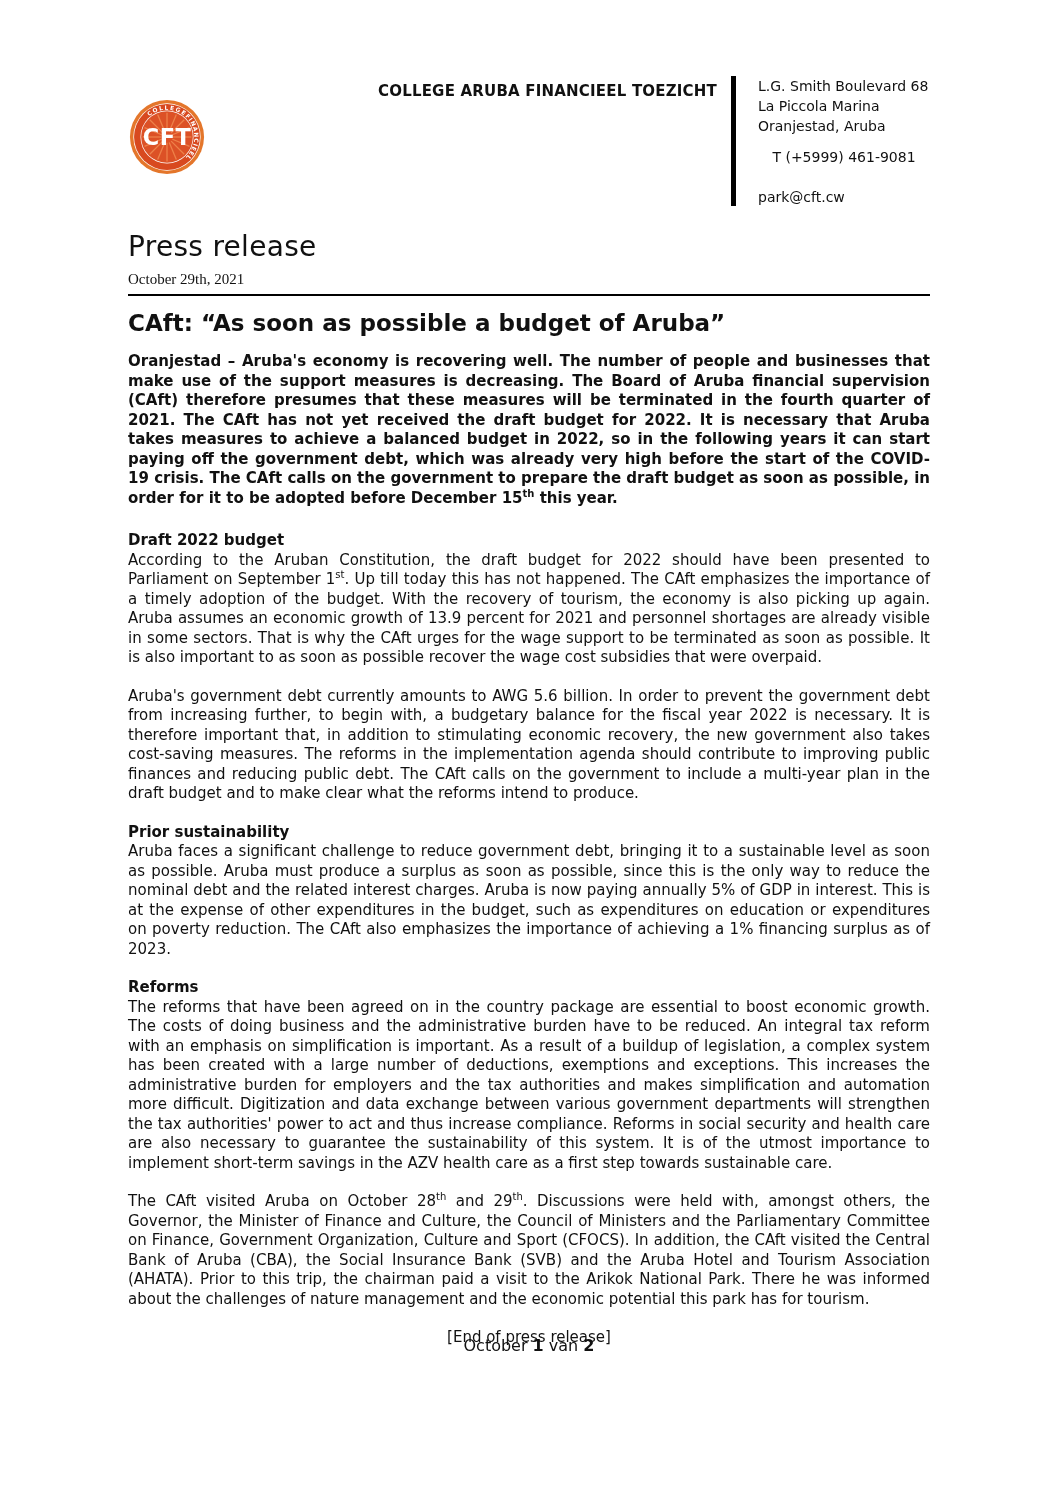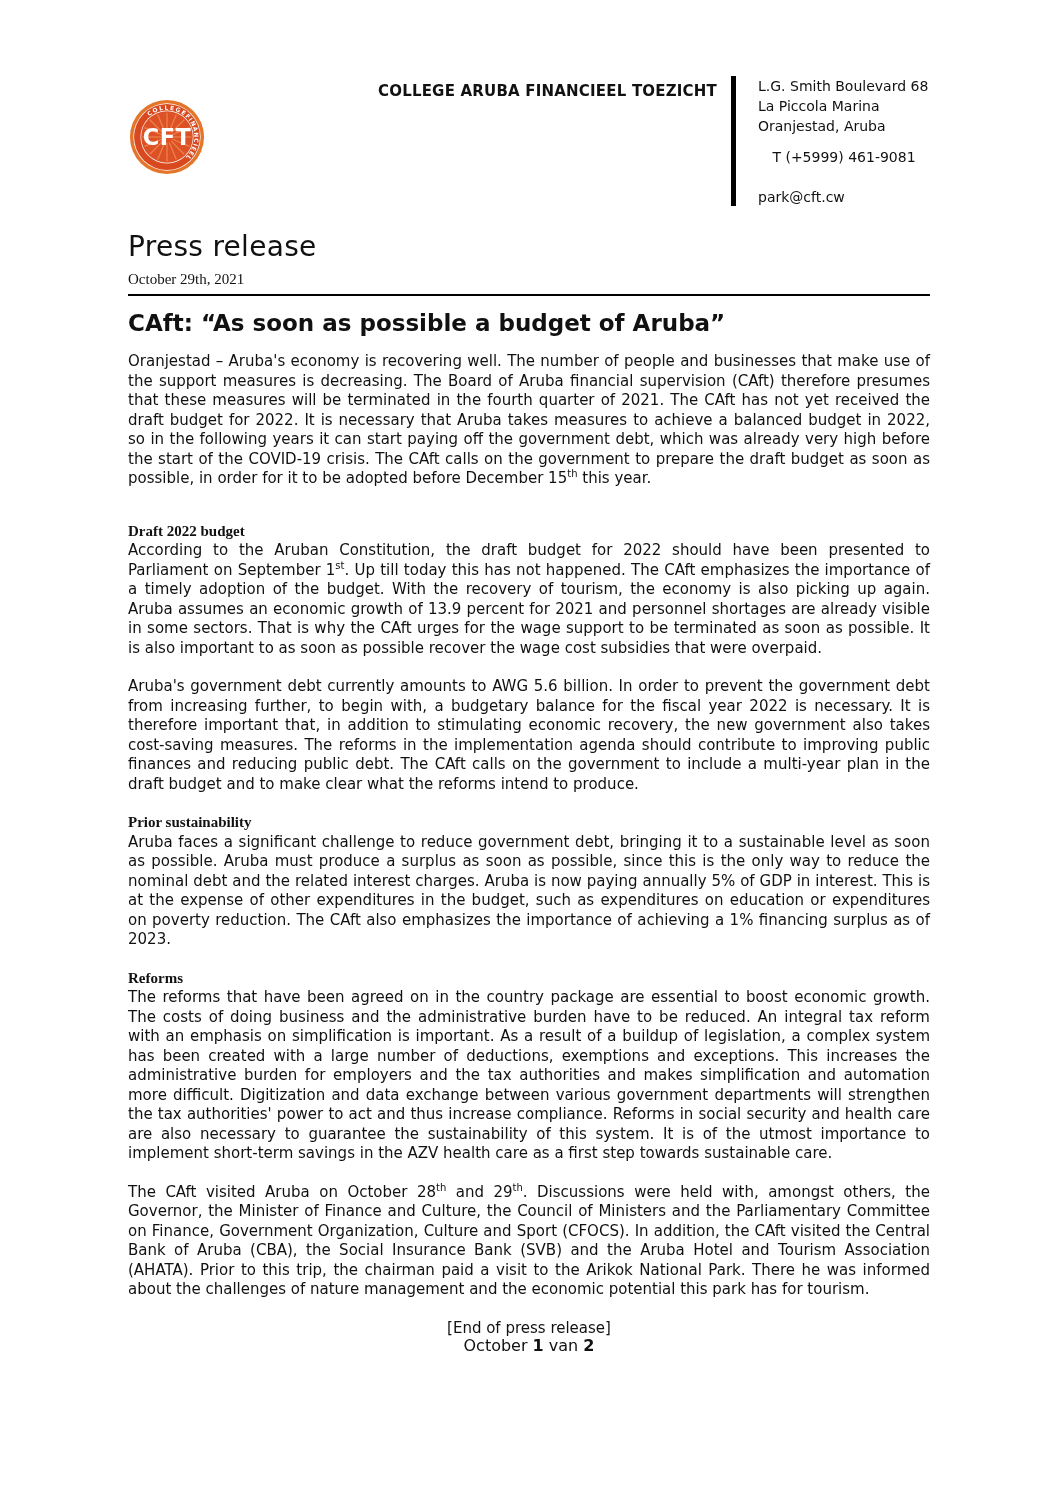--- a/index.html
+++ b/index.html
@@ -32,22 +32,22 @@
   .doc-title { font-size: 28px; font-weight: normal; line-height: 34px; margin: 22px 0 0 0; letter-spacing: 0.3px; }
   .doc-date  { font-size: 15px; margin-top: 7px; margin-bottom: 6px; font-family: Liberation Serif, serif; }
   .rule { border: none; border-top: 2px solid #000; margin: 0 0 14px 0; height: 0; }
   .headline { font-size: 23px; font-weight: bold; margin: 0 0 16px 0; }
 
   
   .body-p {
     font-size: 15px; line-height: 19.5px; text-align: justify;
     margin: 0 0 19px 0;
   }
-  .intro { font-weight: normal; margin-bottom: 33px; }
-  .sec-heading { font-size: 15px; line-height: 19.5px; font-weight: bold; margin: 3px 0 0 0; font-family: Liberation Serif, serif; }
+  .intro { font-weight: bold; margin-bottom: 23px; }
+  .sec-heading { font-size: 15px; line-height: 19.5px; font-weight: bold; margin: 3px 0 0 0; }
   sup { font-size: 10px; line-height: 0; vertical-align: super; }
   .end-note { font-size: 15px; line-height: 19.5px; margin: 0; text-align: center; }
 
   
   .page-footer {
     position: absolute; left: 0; right: 0; top: 1336px;
     text-align: center; font-size: 16px; color: #111;
   }
   .page-footer b { font-weight: bold; }
 </style>

